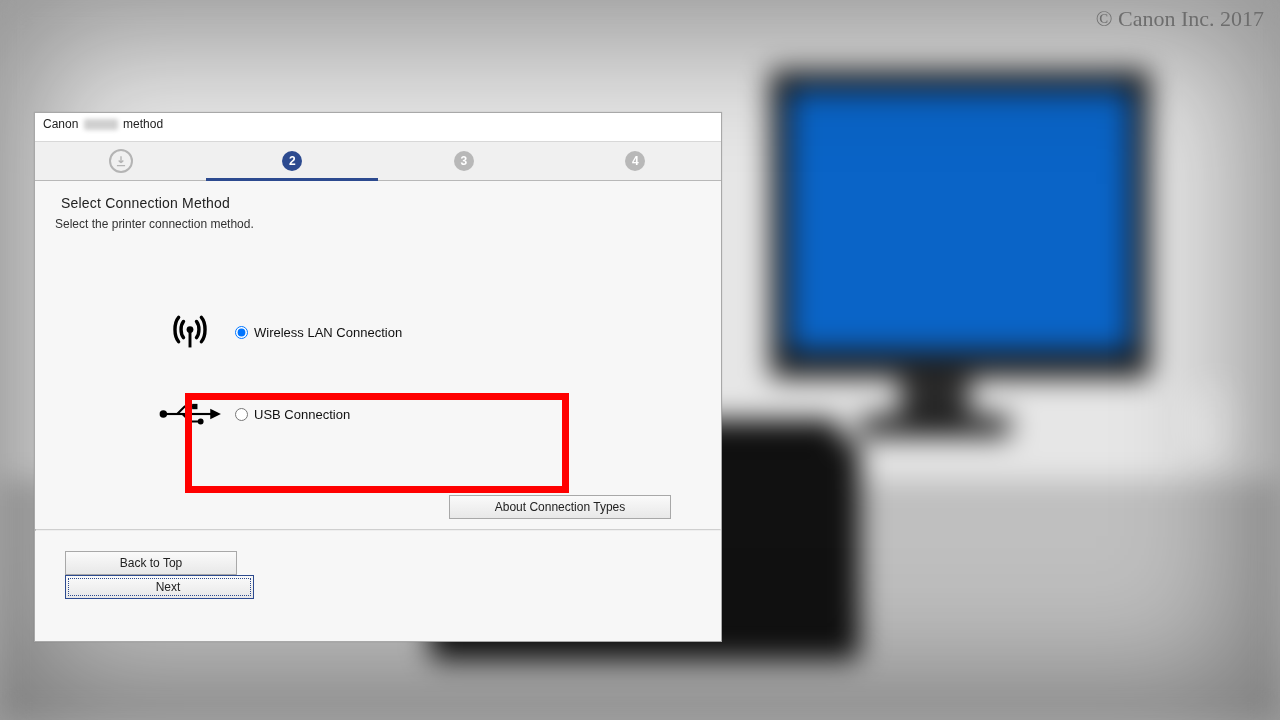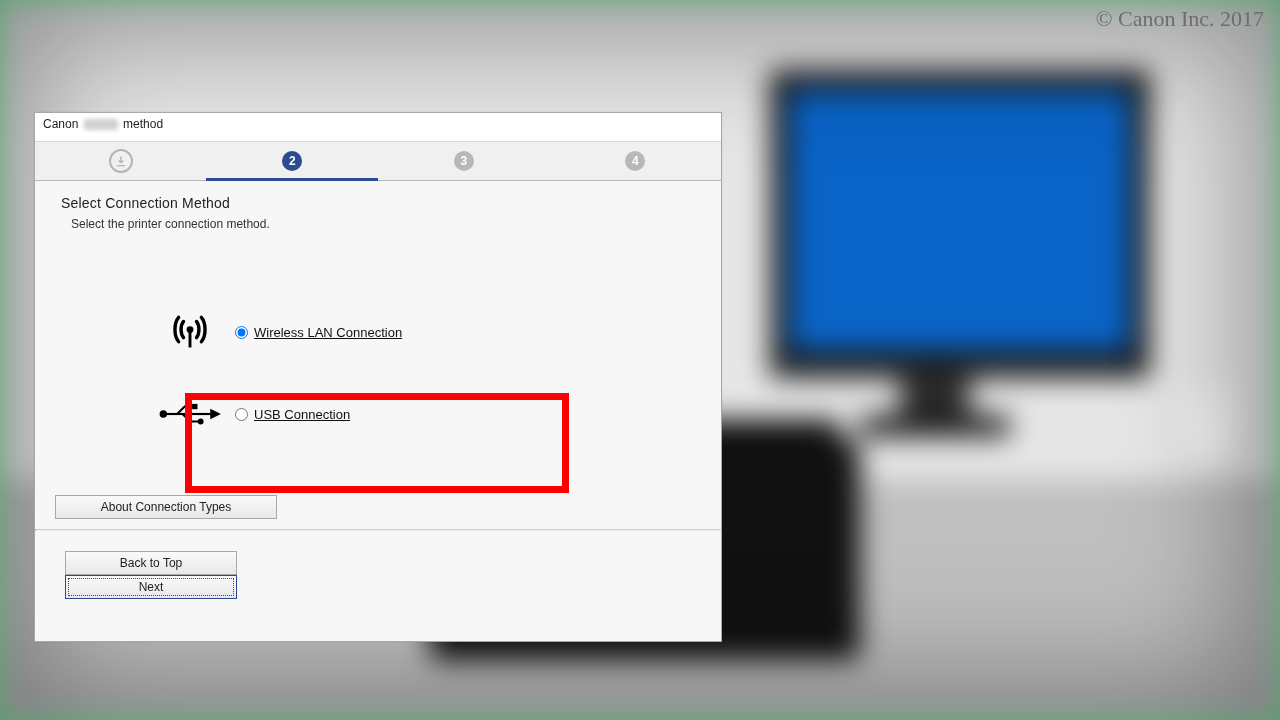--- a/index.html
+++ b/index.html
@@ -1,16 +1,16 @@
 <!DOCTYPE html>
 <html><head>
 <meta charset="utf-8">
 <style>
   html,body{margin:0;padding:0;width:1280px;height:720px;overflow:hidden;font-family:"MS PGothic","Meiryo",sans-serif;}
-  .stage{position:relative;width:1280px;height:720px;background:#86efac;}
+  .stage{position:relative;width:1280px;height:720px;background:#e5e5e5;}
   
   .stage::after{content:"";position:absolute;inset:0;box-shadow:inset 0 0 120px 40px rgba(0,0,0,0.35);pointer-events:none;}
   
   .scene{position:absolute;inset:0;filter:blur(14px);}
   .wall{position:absolute;left:0;right:0;top:0;height:480px;background:#e6e6e6;}
   .desk{position:absolute;left:0;right:0;top:480px;bottom:0;background:#bfbfbf;}
   .monitor-screen{position:absolute;left:770px;top:70px;width:340px;height:260px;background:#0a64c7;border:20px solid #1a1a1a;border-bottom-width:28px;border-radius:4px;}
   .monitor-stand{position:absolute;left:900px;top:370px;width:70px;height:50px;background:#2a2a2a;}
   .monitor-base{position:absolute;left:860px;top:415px;width:150px;height:22px;background:#1a1a1a;border-radius:6px;}
   .printer{position:absolute;left:430px;top:440px;width:430px;height:220px;background:#111;border-radius:8px;}
@@ -26,33 +26,33 @@
   .title-suffix{display:inline-block;}
   .steps{height:38px;background:#f0f0f0;border-bottom:1px solid #b8b8b8;display:flex;position:relative;}
   .step{flex:1;display:flex;align-items:center;justify-content:center;position:relative;}
   .step-circle{width:20px;height:20px;border-radius:50%;display:flex;align-items:center;justify-content:center;font-size:12px;font-weight:bold;}
   .step-done{border:2px solid #b4b4b4;color:#b4b4b4;background:transparent;position:relative;}
   .step-active{background:#2c4a8f;color:#fff;}
   .step-pending{background:#b8b8b8;color:#fff;}
   .step-underline{position:absolute;left:171px;right:343px;bottom:-1px;height:3px;background:#2c4a8f;}
   .content{padding:14px 20px 0 20px;}
   .heading{font-size:14px;color:#222;margin:0 0 6px 6px;letter-spacing:0.2px;}
-  .subtext{font-size:12px;color:#333;margin:0 0 60px 16px;}
+  .subtext{font-size:12px;color:#333;margin:0 0 60px 0;}
   .option-row{display:flex;align-items:center;margin-left:90px;height:82px;}
   .icon-box{width:90px;display:flex;align-items:center;justify-content:center;}
-  .radio-wrap{display:flex;align-items:center;font-size:13px;color:#111;text-decoration:underline;}
+  .radio-wrap{display:flex;align-items:center;font-size:13px;color:#111;}
   .radio-wrap input{margin:0 6px 0 0;}
   .highlight{position:absolute;border:7px solid #f00;left:150px;top:280px;width:370px;height:86px;pointer-events:none;z-index:6;}
-  .about-row{display:flex;justify-content:flex-start;padding:40px 30px 10px 0;}
+  .about-row{display:flex;justify-content:flex-end;padding:40px 30px 10px 0;}
   .btn{background:linear-gradient(#fafafa,#e8e8e8);border:1px solid #a8a8a8;font-size:12px;color:#222;height:22px;display:flex;align-items:center;justify-content:center;cursor:pointer;}
   .btn-about{width:220px;}
   .divider{border-top:1px solid #cfcfcf;margin:0;}
   .footer{display:flex;justify-content:space-between;padding:20px 30px 0 30px;flex-direction:column;}
   .btn-back{width:170px;}
-  .btn-next{width:170px;border:1px solid #2c4a8f;outline:1px dotted #2c4a8f;outline-offset:-4px;}
+  .btn-next{width:170px;border:1px solid #2c4a8f;outline:1px dotted #2c4a8f;outline-offset:-4px;padding-left:17px;}
 </style>
 </head>
 <body>
 
 <div class="stage">
   <div class="scene">
     <div class="wall"></div>
     <div class="desk"></div>
     <div class="monitor-screen"></div>
     <div class="monitor-stand"></div>

